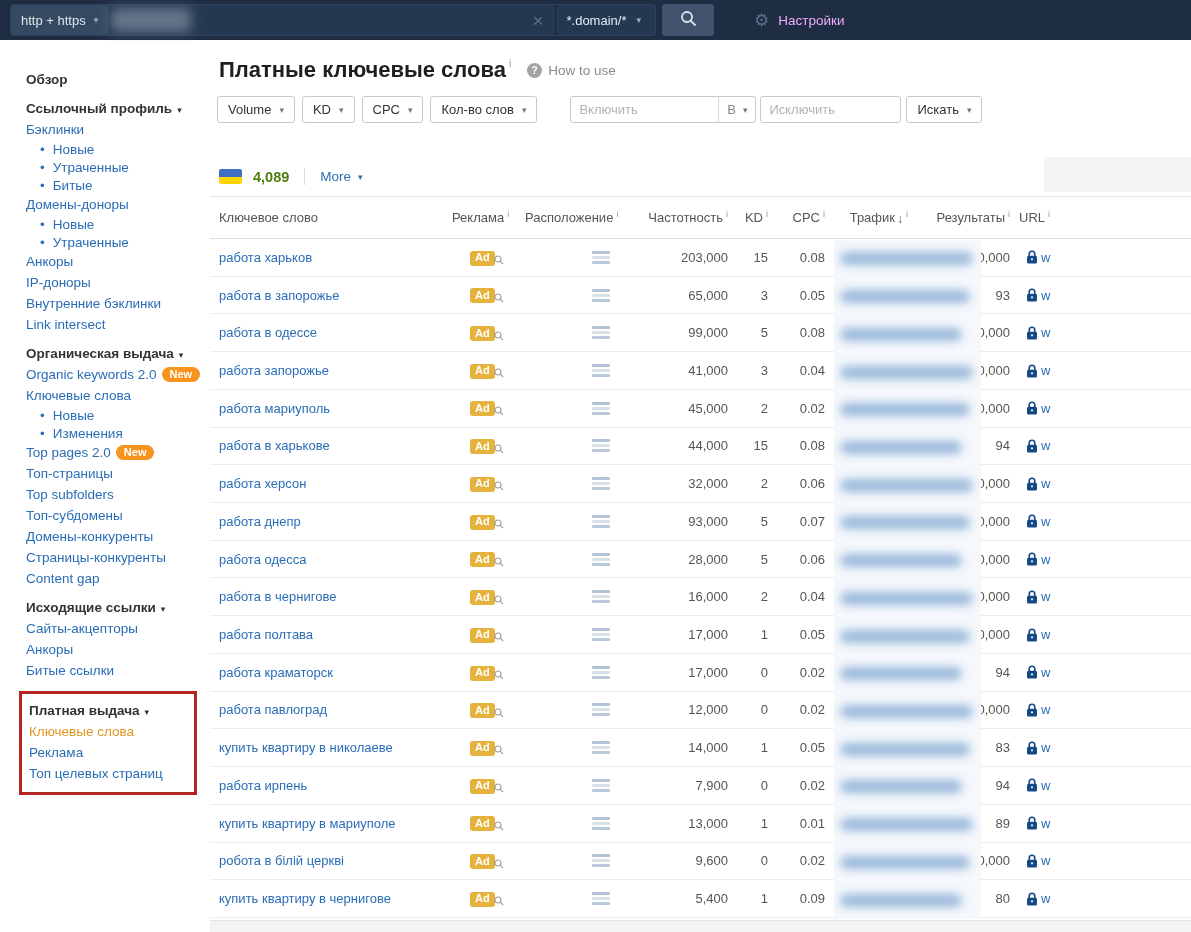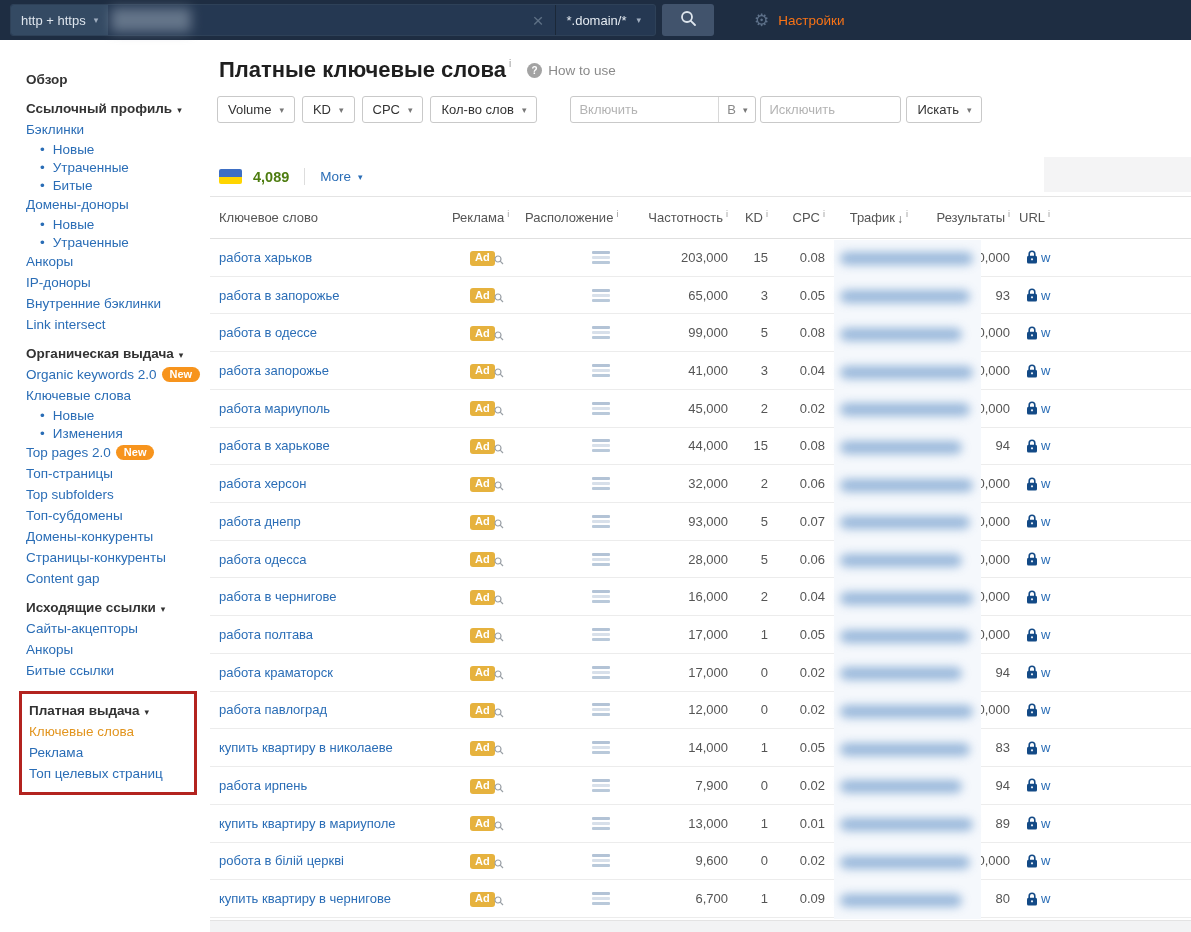--- a/index.html
+++ b/index.html
@@ -12,21 +12,21 @@
   .searchbar { display:flex; align-items:center; margin-left:10px; width:646px; height:32px; background:#253852; border:1px solid #2e4158; border-radius:3px; }
   .proto-chip { height:100%; display:flex; align-items:center; gap:8px; padding:0 10px; background:#344a63; border-radius:3px 0 0 3px; color:#dde4ec; font-size:13px; cursor:pointer; }
   .proto-chip .caret, .scope-select .caret { font-size:9px; color:#9fadbf; }
   .blur-domain { width:80px; height:24px; margin-left:3px; border-radius:2px; background:#8796a8; filter:blur(6px); opacity:.65; }
   .sb-spacer { flex:1; }
   .clear-x { color:#5e7085; font-size:19px; line-height:1; padding:0 12px; cursor:pointer; }
   .scope-select { display:flex; align-items:center; gap:10px; color:#e4eaf1; font-size:13px; padding:0 14px 0 10px; height:100%; border-left:1px solid #1b2838; cursor:pointer; }
   .search-btn { margin-left:6px; width:52px; height:32px; background:#41536c; border:none; border-radius:3px; display:flex; align-items:center; justify-content:center; cursor:pointer; }
   .settings { display:flex; align-items:center; gap:9px; margin-left:40px; cursor:pointer; }
   .gear { color:#5d7089; font-size:17px; }
-  .settings-label { color:#f97316; font-size:13.5px; }
+  .settings-label { color:#f0abfc; font-size:13.5px; }
 
   
   .sidebar { position:absolute; top:40px; left:16px; width:205px; padding:29px 0 0 10px; font-size:13.5px; background:#fff; }
   .sb-group { }
   .sb-root { font-weight:700; color:#333; padding:3px 0; cursor:pointer; }
   .sb-header { font-weight:700; color:#333; margin-top:8px; padding:3px 0; cursor:pointer; }
   .sb-header .sb-caret { font-size:9px; color:#333; margin-left:5px; }
   .sb-link { color:#2a6db6; padding:3px 0; cursor:pointer; white-space:normal; width:178px; }
   .sb-link.active { color:#e2951f; }
   .sb-sub { color:#2a6db6; padding:1.5px 0 1.5px 14px; cursor:pointer; }
@@ -713,21 +713,21 @@
           <div class="kw">купить квартиру в чернигове</div>
           <div><span class="ad-wrap"><span class="ad-badge">Ad</span><span class="ad-mag"><svg width="10" height="10" viewBox="0 0 10 10">
                   <circle cx="4" cy="4" r="3" fill="none" stroke="#9aa0a6" stroke-width="1.2"></circle>
                   <line x1="6.2" y1="6.2" x2="9" y2="9" stroke="#9aa0a6" stroke-width="1.2"></line>
                 </svg></span></span></div>
           <div class="serp-icon">
             <i></i>
             <i></i>
             <i></i>
           </div>
-          <div class="num">6,700</div>
+          <div class="num">5,400</div>
           <div class="num">1</div>
           <div class="num">0.09</div>
           <div class="num">0.5%</div>
           <div class="num">80</div>
           <div class="url-cell">
             <span class="lock">
               <svg width="12" height="14" viewBox="0 0 12 14">
                 <path d="M3.2 6V4a2.8 2.8 0 0 1 5.6 0v2" stroke="#134a86" stroke-width="1.6" fill="none"></path>
                 <rect x="1" y="5.8" width="10" height="7.6" rx="1.5" fill="#134a86"></rect>
                 <circle cx="6" cy="9.3" r="1.1" fill="#eef3f9"></circle>

